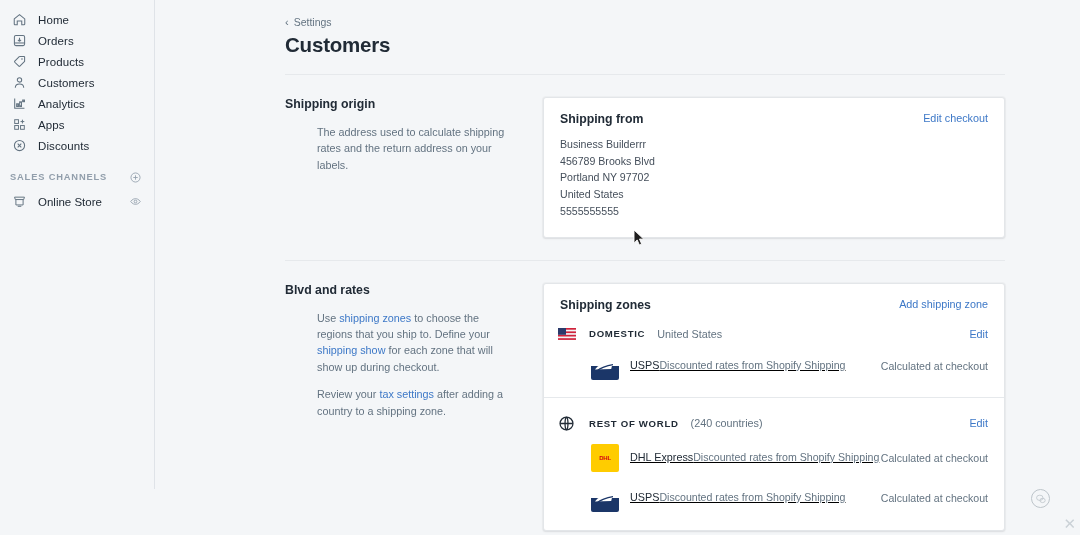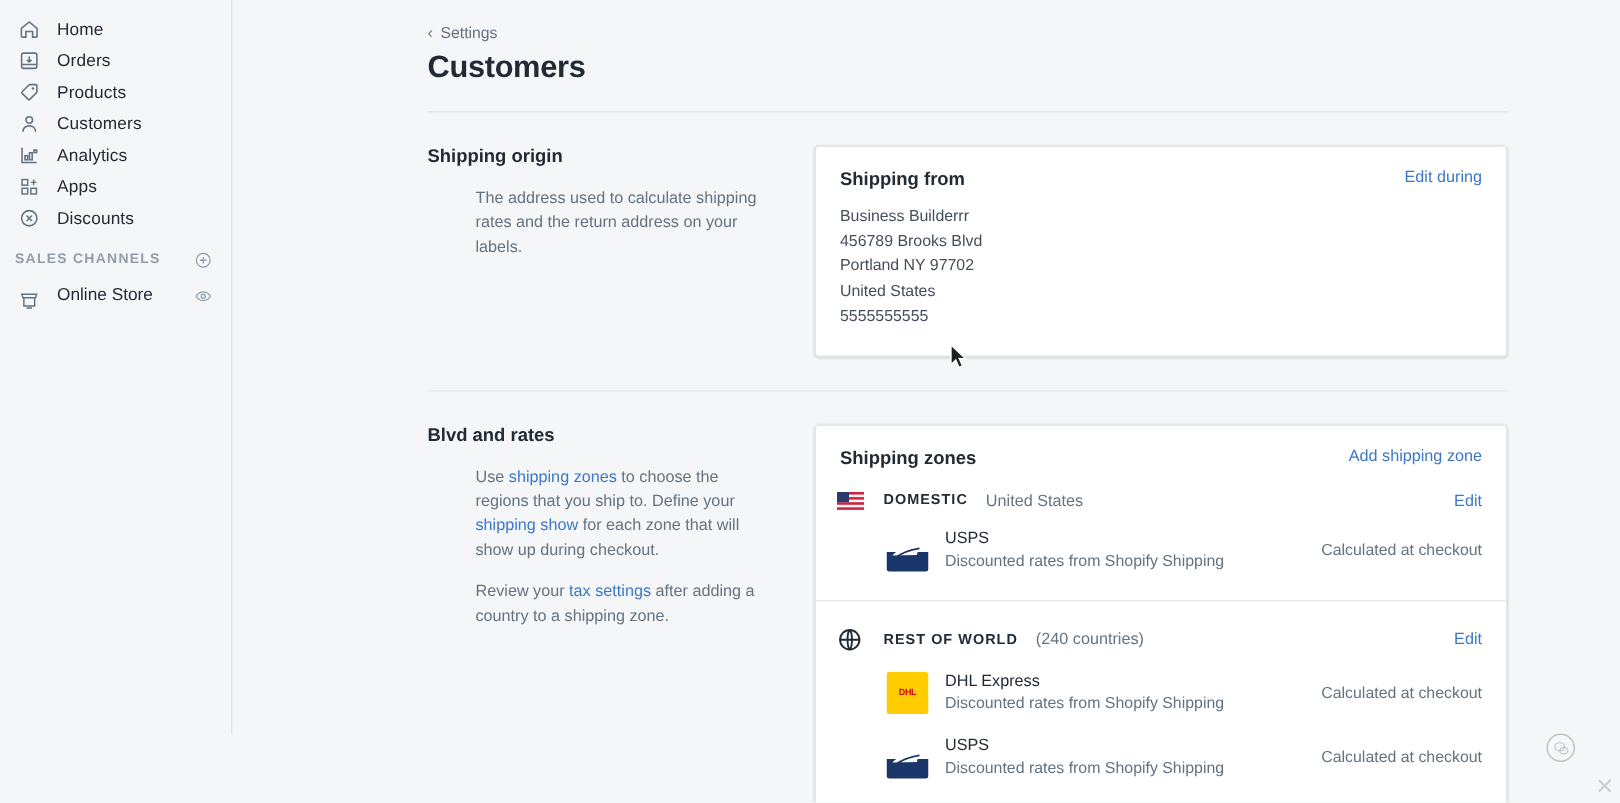--- a/index.html
+++ b/index.html
@@ -29,30 +29,30 @@
     width: 18px; height: 18px; flex: 0 0 18px;
     display: flex; align-items: center; justify-content: center;
     color: #637381;
   }
   .nav-item .lbl {
     margin-left: 10px;
     font-size: 11.5px; color: #212b36; letter-spacing: .1px;
     white-space: nowrap;
   }
   .section-head {
-    display: flex; justify-content: space-between;
+    display: flex; align-items: center; justify-content: space-between;
     padding: 0 12px 0 10px; height: 20px; margin-top: 11px;
   }
   .section-head .t {
     font-size: 9.3px; font-weight: bold; color: #919eab;
     letter-spacing: .85px;
   }
   .section-head .plus { color: #919eab; display: flex; cursor: pointer; }
   .chan-item {
-    display: flex; align-items: flex-start;
+    display: flex; align-items: center;
     height: 21px; padding: 0 12px 0 10px; margin-top: 4px;
     cursor: pointer;
   }
   .chan-item .ico { width: 18px; height: 18px; flex: 0 0 18px; color: #637381;
     display: flex; align-items: center; justify-content: center; }
   .chan-item .lbl { margin-left: 10px; font-size: 11.5px; color: #212b36; flex: 1; }
   .chan-item .eye { color: #919eab; display: flex; cursor: pointer; }
 
   
   .main {
@@ -104,21 +104,21 @@
   }
   .zone-row .flag { flex: 0 0 20px; margin-right: 11px; display: flex; }
   .zone-row .zname {
     font-size: 9.6px; font-weight: bold; color: #212b36; letter-spacing: .7px;
   }
   .zone-row .zcountry { font-size: 10.8px; color: #637381; margin-left: 12px; }
   .zone-row .zedit { margin-left: auto; font-size: 10.8px; color: #3d78c7; cursor: pointer; }
 
   .rate-row { display: flex; align-items: center; padding: 5px 16px 7px 47px; }
   .rate-logo { flex: 0 0 28px; height: 28px; margin-right: 11px; border-radius: 2px; overflow: hidden; }
-  .rate-txt { display: flex; flex-direction: column; }
+  .rate-txt { display: flex; flex-direction: row; text-decoration: underline; }
   .rate-name { font-size: 10.8px; color: #212b36; line-height: 1.45; }
   .rate-sub { font-size: 10.6px; color: #637381; line-height: 1.45; }
   .rate-calc { margin-left: auto; font-size: 10.6px; color: #637381; }
 
   .zone-divider { height: 1px; background: #e6e9ec; margin: 7px 0 0 0; }
   .zones-body { padding-top: 9px; padding-bottom: 11px; }
 
   .usps-logo { width: 28px; height: 28px; background: #1b3668; position: relative; }
   .dhl-logo { width: 28px; height: 28px; background: #ffcc00; display: flex;
      align-items: center; justify-content: center; }
@@ -270,21 +270,21 @@
 
       <div class="section">
         <div class="left">
           <div class="sec-title">Shipping origin</div>
           <div class="sec-desc">The address used to calculate shipping rates and the return address on your labels.</div>
         </div>
         <div class="right">
           <div class="card">
             <div class="card-head">
               <span class="card-title">Shipping from</span>
-              <span class="card-action">Edit during</span>
+              <span class="card-action">Edit checkout</span>
             </div>
             <div class="addr">
               <div>Business Builderrr</div>
               <div>456789 Brooks Blvd</div>
               <div>Portland NY 97702</div>
               <div>United States</div>
               <div>5555555555</div>
             </div>
           </div>
         </div>

